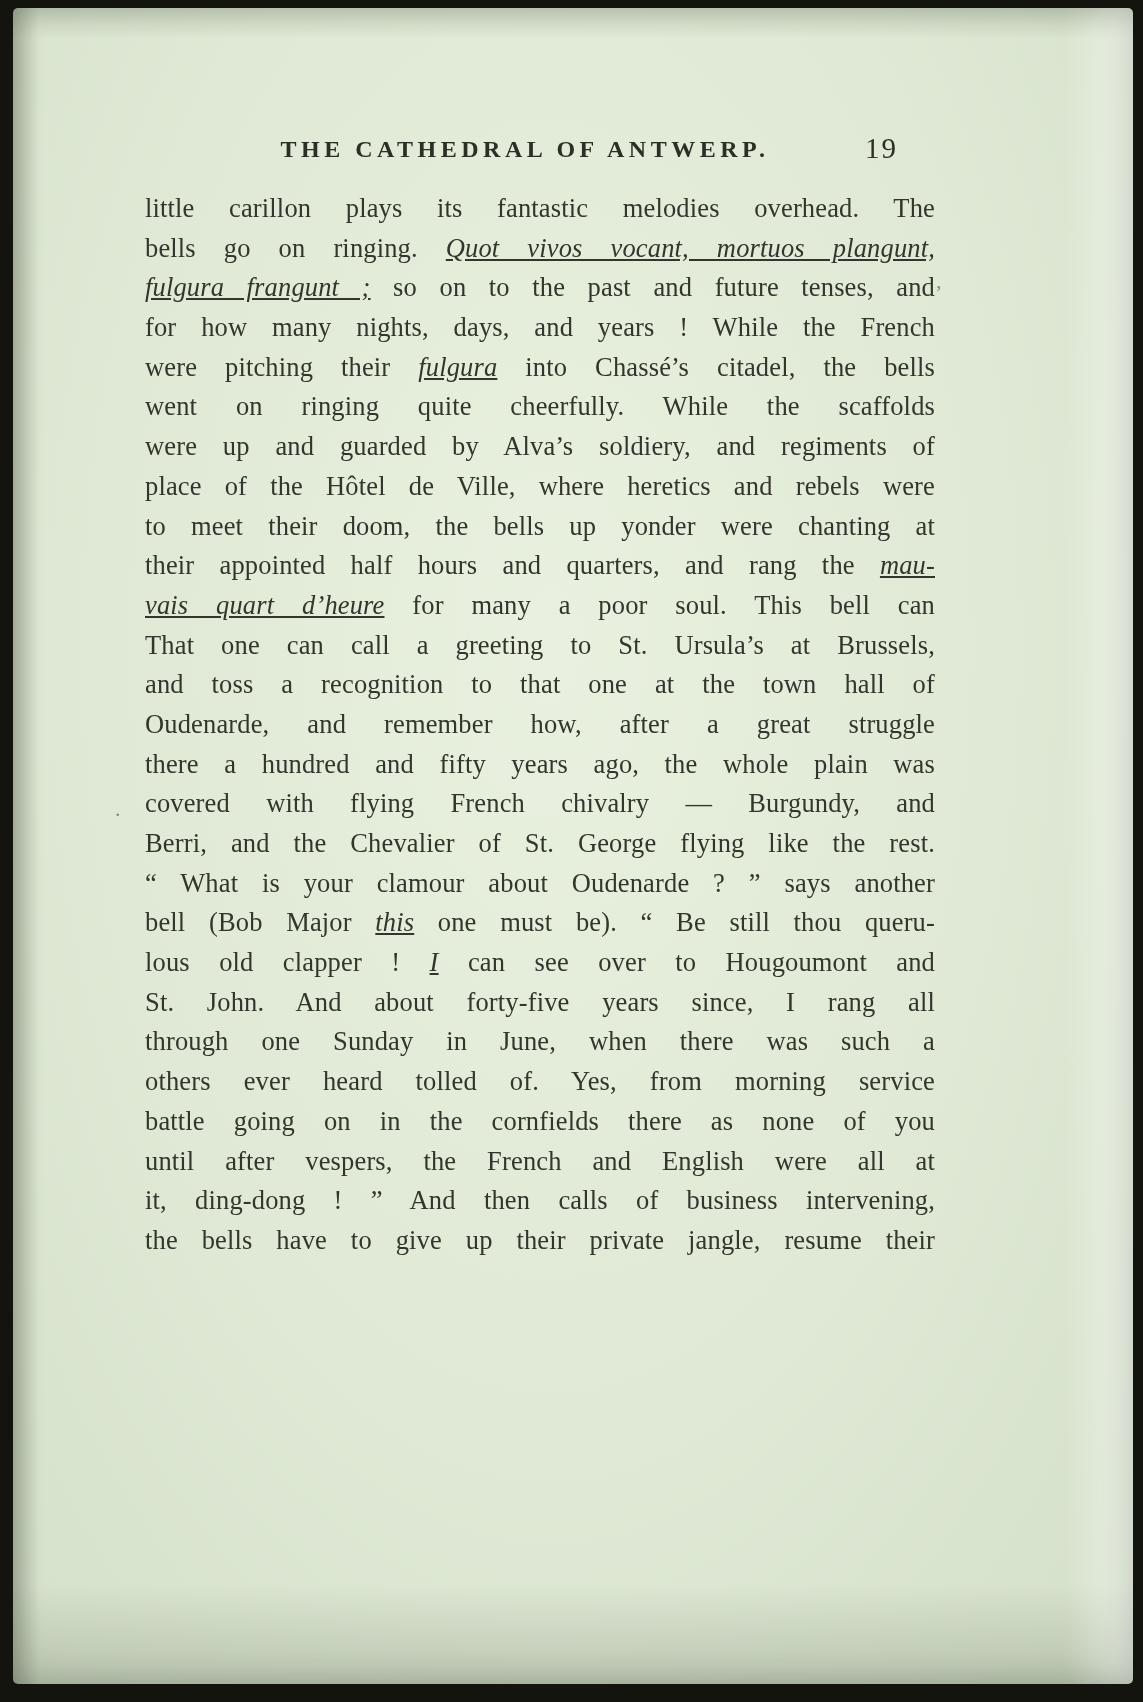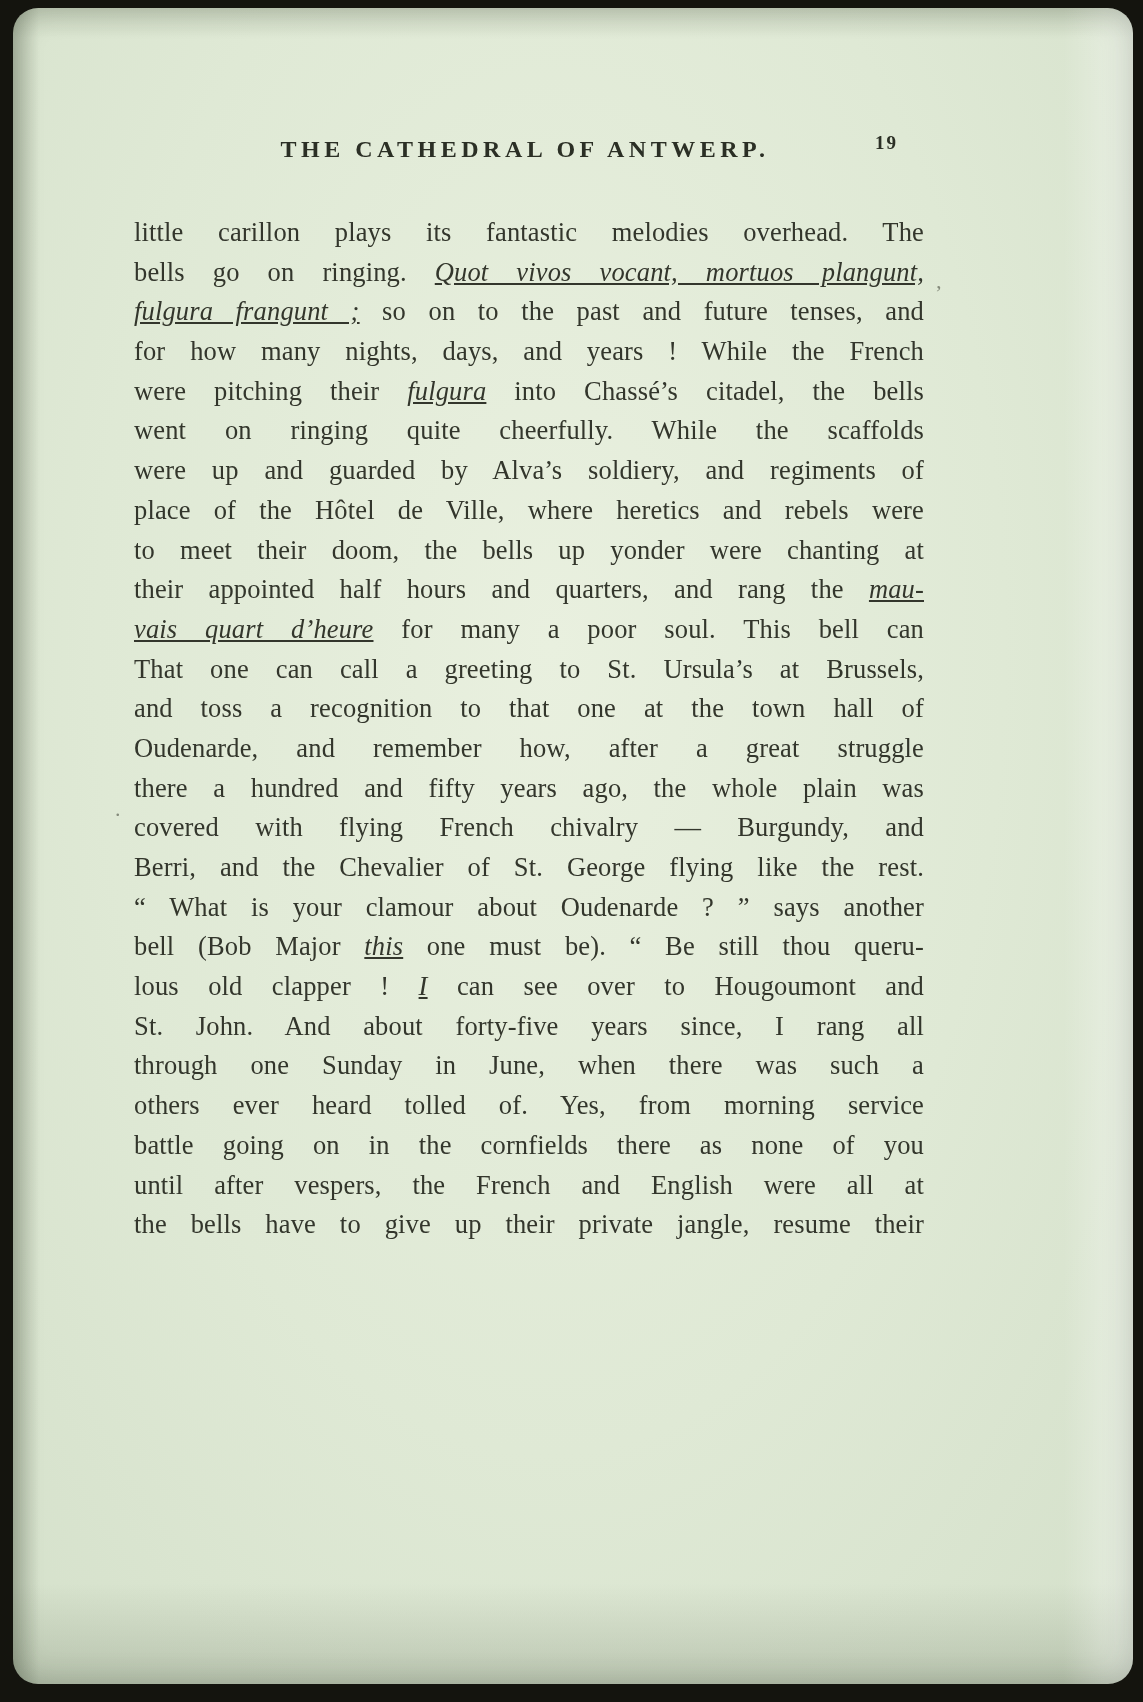--- a/index.html
+++ b/index.html
@@ -7,21 +7,21 @@
     position: relative;
     width: 1143px;
     height: 1702px;
     background: #14140e;
     overflow: hidden;
     font-family: "Liberation Serif", "DejaVu Serif", serif;
   }
   .paper {
     position: absolute;
     left: 13px; top: 8px; right: 10px; bottom: 18px;
-    border-radius: 25px;
+    border-radius: 5px;
     background:
       linear-gradient(90deg, rgba(70,80,60,0.28) 0px, rgba(70,80,60,0.0) 26px),
       linear-gradient(270deg, rgba(255,255,255,0.45) 0px, rgba(255,255,255,0.0) 70px),
       linear-gradient(180deg, rgba(110,120,95,0.18) 0px, rgba(0,0,0,0) 30px, rgba(0,0,0,0) 94%, rgba(75,85,65,0.22) 100%),
       radial-gradient(ellipse at 48% 38%, #e9f0df 0%, #dfe9d5 55%, #d4e0ca 100%);
     box-shadow: inset 0 0 30px rgba(40,50,35,0.25);
   }
   .text-block {
     position: absolute;
     left: 117px;
@@ -41,32 +41,31 @@
     text-align: center;
     font-size: 24px;
     font-weight: 700;
     letter-spacing: 4.5px;
     color: #2b2f25;
   }
   .page-number {
     position: absolute;
     right: 22px;
     top: -4px;
-    font-size: 19px;
-    font-weight: 700;
+    font-size: 29px;
+    font-weight: 400;
     letter-spacing: 2px;
     color: #2b2f25;
   }
   .body-lines {
     position: absolute;
     top: 181px;
-    left: 4px;
+    left: 15px;
     width: 100%;
     font-size: 26.5px;
-    margin-top: 24px;
   }
   .text-line {
     height: 39.7px;
     line-height: 39.7px;
     text-align: justify;
     text-align-last: justify;
     white-space: normal;
     letter-spacing: 0.15px;
     word-spacing: 1.5px;
   }
@@ -109,20 +108,21 @@
           <div class="text-line"><span>covered with flying French chivalry — Burgundy, and</span></div>
           <div class="text-line"><span>Berri, and the Chevalier of St. George flying like the rest.</span></div>
           <div class="text-line"><span>“ What is your clamour about Oudenarde ? ” says another</span></div>
           <div class="text-line"><span>bell (Bob Major </span><i>this</i><span> one must be).  “ Be still thou queru-</span></div>
           <div class="text-line"><span>lous old clapper !  </span><i>I</i><span> can see over to Hougoumont and</span></div>
           <div class="text-line"><span>St. John.  And about forty-five years since, I rang all</span></div>
           <div class="text-line"><span>through one Sunday in June, when there was such a</span></div>
           <div class="text-line"><span>others ever heard tolled of.  Yes, from morning service</span></div>
           <div class="text-line"><span>battle going on in the cornfields there as none of you</span></div>
           <div class="text-line"><span>until after vespers, the French and English were all at</span></div>
+          <div class="text-line"><span>it, ding-dong ! ”  And then calls of business intervening,</span></div>
           <div class="text-line"><span>the bells have to give up their private jangle, resume their</span></div>
         </div>
 
     </div>
   <span class="artifact" style="left: 922px; top: 272px;">’</span>
       <span class="artifact" style="left: 102px; top: 788px;">.</span>
     </div>
 </div>
 
 </body></html>

